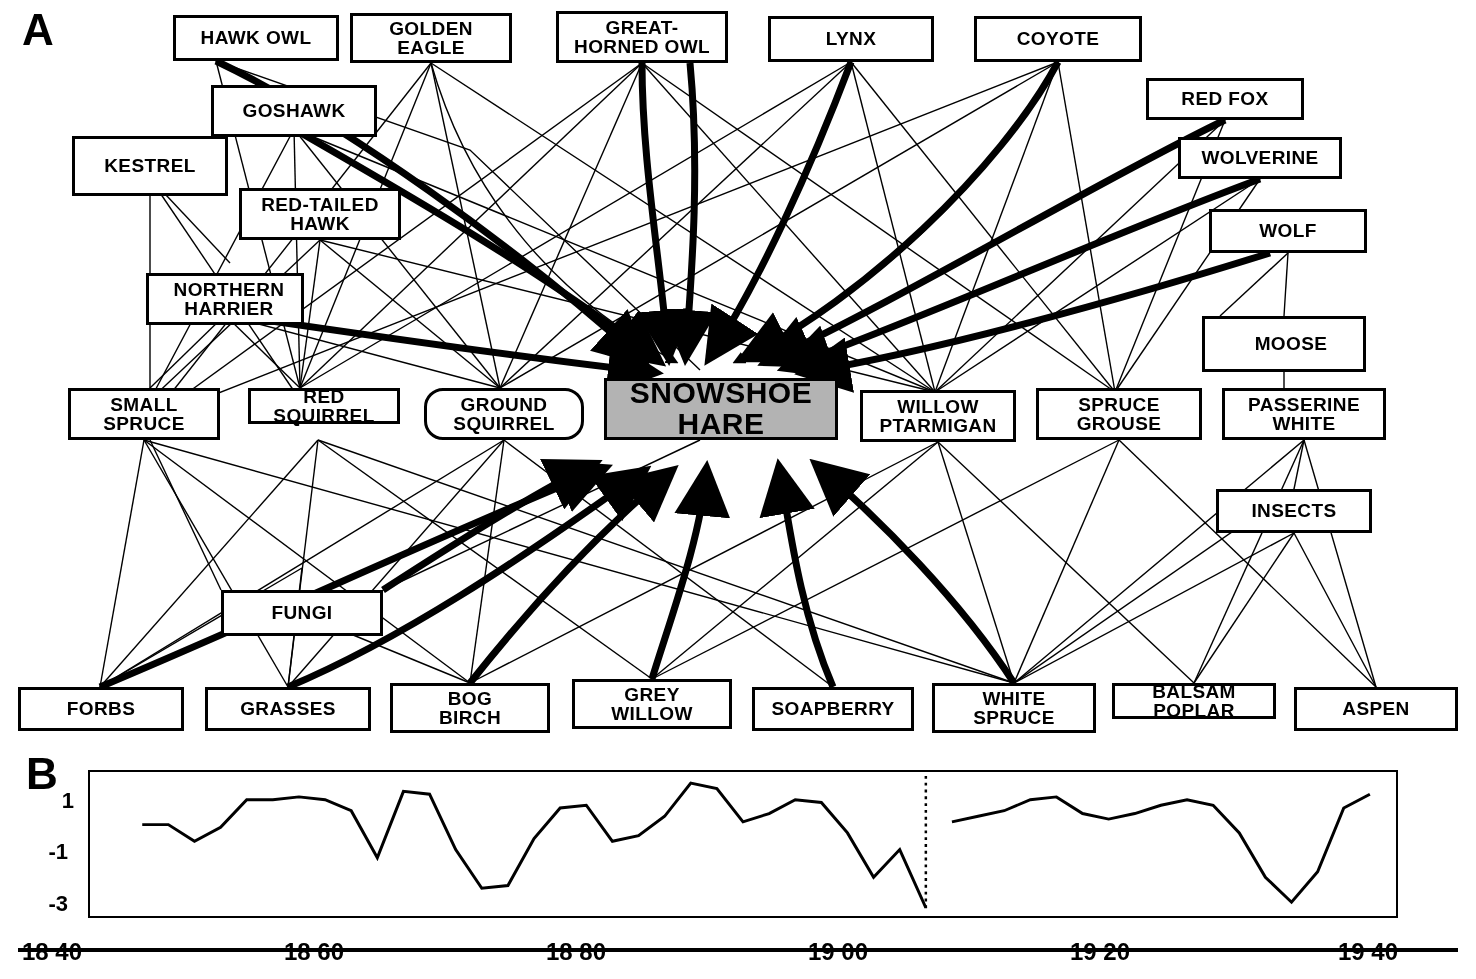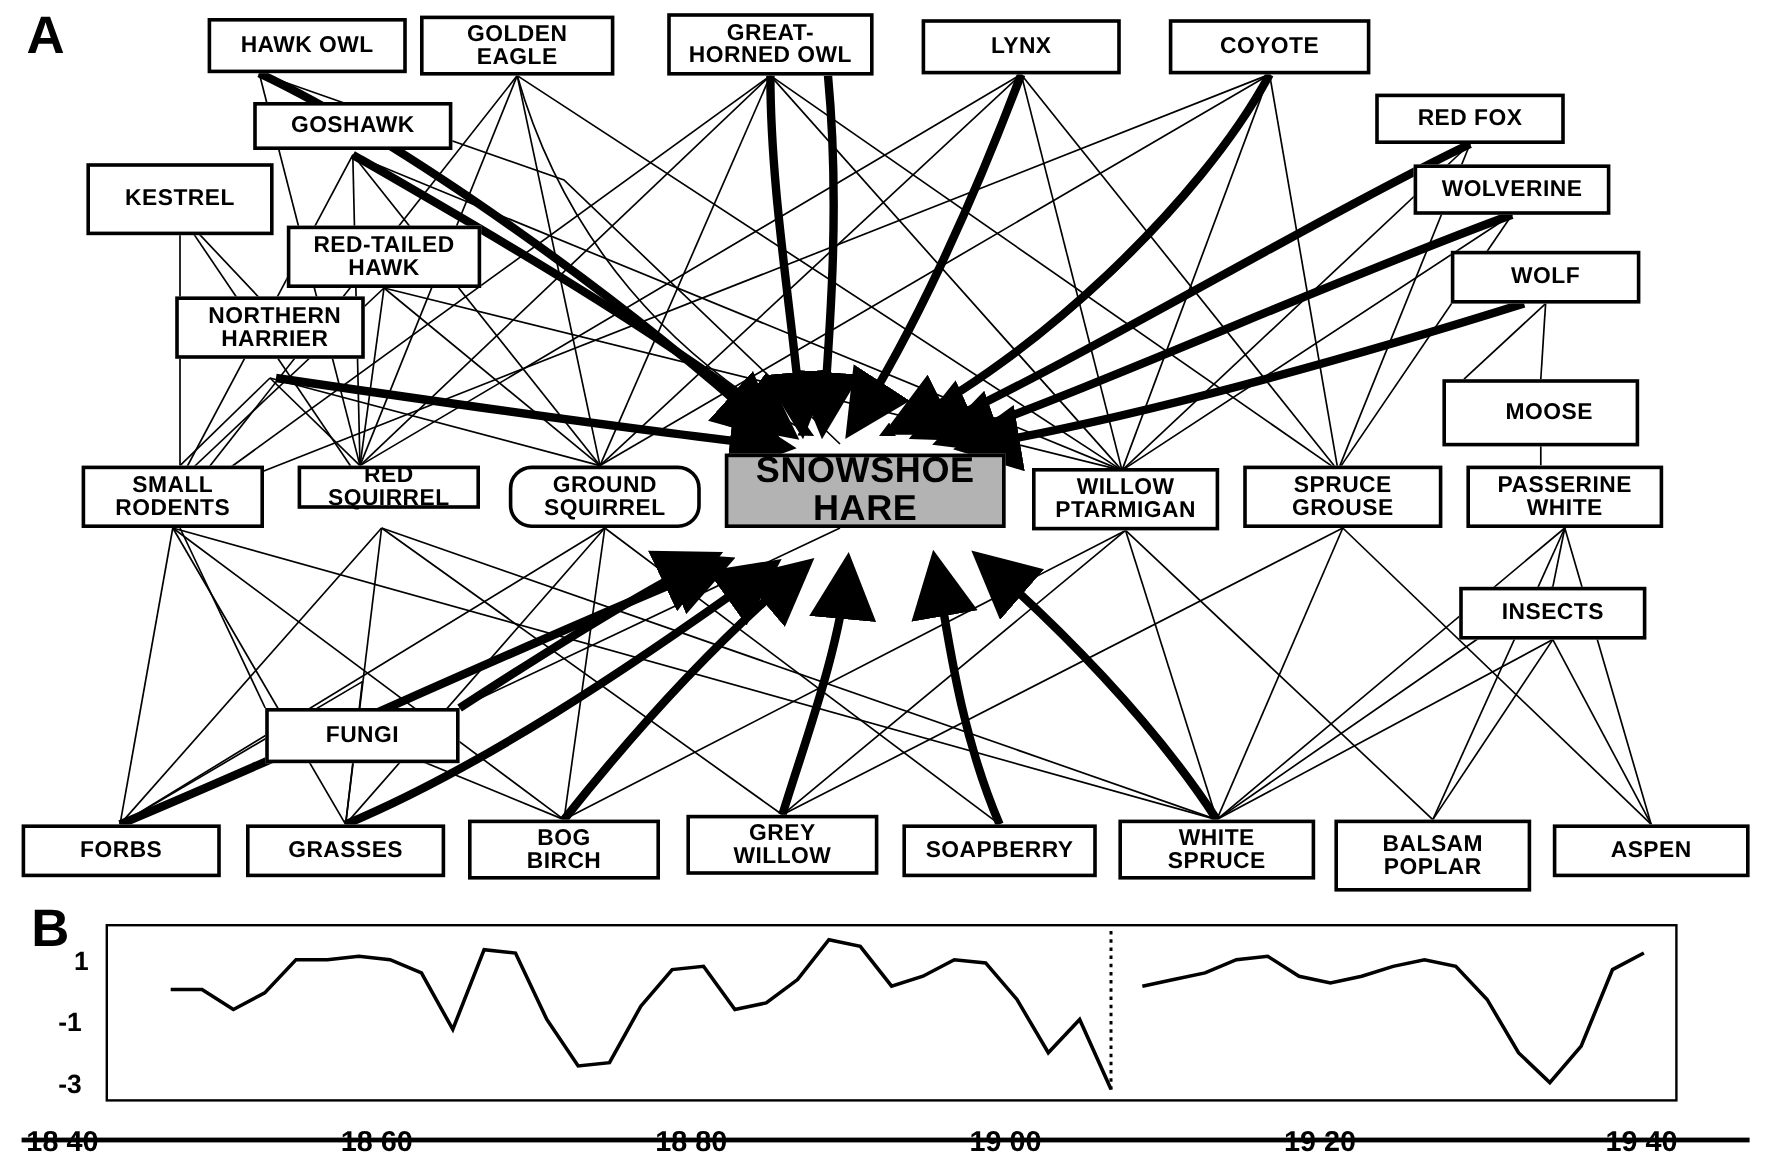--- a/index.html
+++ b/index.html
@@ -184,46 +184,46 @@
     </div>
   <div class="node" style="left:768px;top:16px;width:166px;height:46px;">
       <span>LYNX</span>
     </div>
   <div class="node" style="left:974px;top:16px;width:168px;height:46px;">
       <span>COYOTE</span>
     </div>
   <div class="node" style="left:1146px;top:78px;width:158px;height:42px;">
       <span>RED FOX</span>
     </div>
-  <div class="node" style="left:211px;top:85px;width:166px;height:40px;">
+  <div class="node" style="left:211px;top:85px;width:166px;height:52px;">
       <span>GOSHAWK</span>
     </div>
   <div class="node" style="left:1178px;top:137px;width:164px;height:42px;">
       <span>WOLVERINE</span>
     </div>
   <div class="node" style="left:72px;top:136px;width:156px;height:60px;">
       <span>KESTREL</span>
     </div>
   <div class="node" style="left:239px;top:188px;width:162px;height:52px;">
       <span>RED-TAILED
 HAWK</span>
     </div>
   <div class="node" style="left:1209px;top:209px;width:158px;height:44px;">
       <span>WOLF</span>
     </div>
-  <div class="node" style="left:146px;top:247px;width:158px;height:52px;padding-left:12px;">
+  <div class="node" style="left:146px;top:273px;width:158px;height:52px;padding-left:12px;">
       <span>NORTHERN
 HARRIER</span>
     </div>
   <div class="node" style="left:1202px;top:316px;width:164px;height:56px;padding-left:18px;">
       <span>MOOSE</span>
     </div>
   <div class="node" style="left:68px;top:388px;width:152px;height:52px;">
       <span>SMALL
-RODENTS</span>
+SPRUCE</span>
     </div>
   <div class="node" style="left:248px;top:388px;width:152px;height:36px;">
       <span>RED
 SQUIRREL</span>
     </div>
   <div class="node" style="left:424px;top:388px;width:160px;height:52px;border-radius:19px;">
       <span>GROUND
 SQUIRREL</span>
     </div>
   <div class="node" style="left:860px;top:390px;width:156px;height:52px;">
@@ -258,21 +258,21 @@
       <span>GREY
 WILLOW</span>
     </div>
   <div class="node" style="left:752px;top:687px;width:162px;height:44px;">
       <span>SOAPBERRY</span>
     </div>
   <div class="node" style="left:932px;top:683px;width:164px;height:50px;">
       <span>WHITE
 SPRUCE</span>
     </div>
-  <div class="node" style="left:1112px;top:683px;width:164px;height:60px;">
+  <div class="node" style="left:1112px;top:683px;width:164px;height:36px;">
       <span>BALSAM
 POPLAR</span>
     </div>
   <div class="node" style="left:1294px;top:687px;width:164px;height:44px;">
       <span>ASPEN</span>
     </div>
 
   <div id="panelB">
     <div class="panel-letter" style="left:26px;top:0px;">B</div>
 

